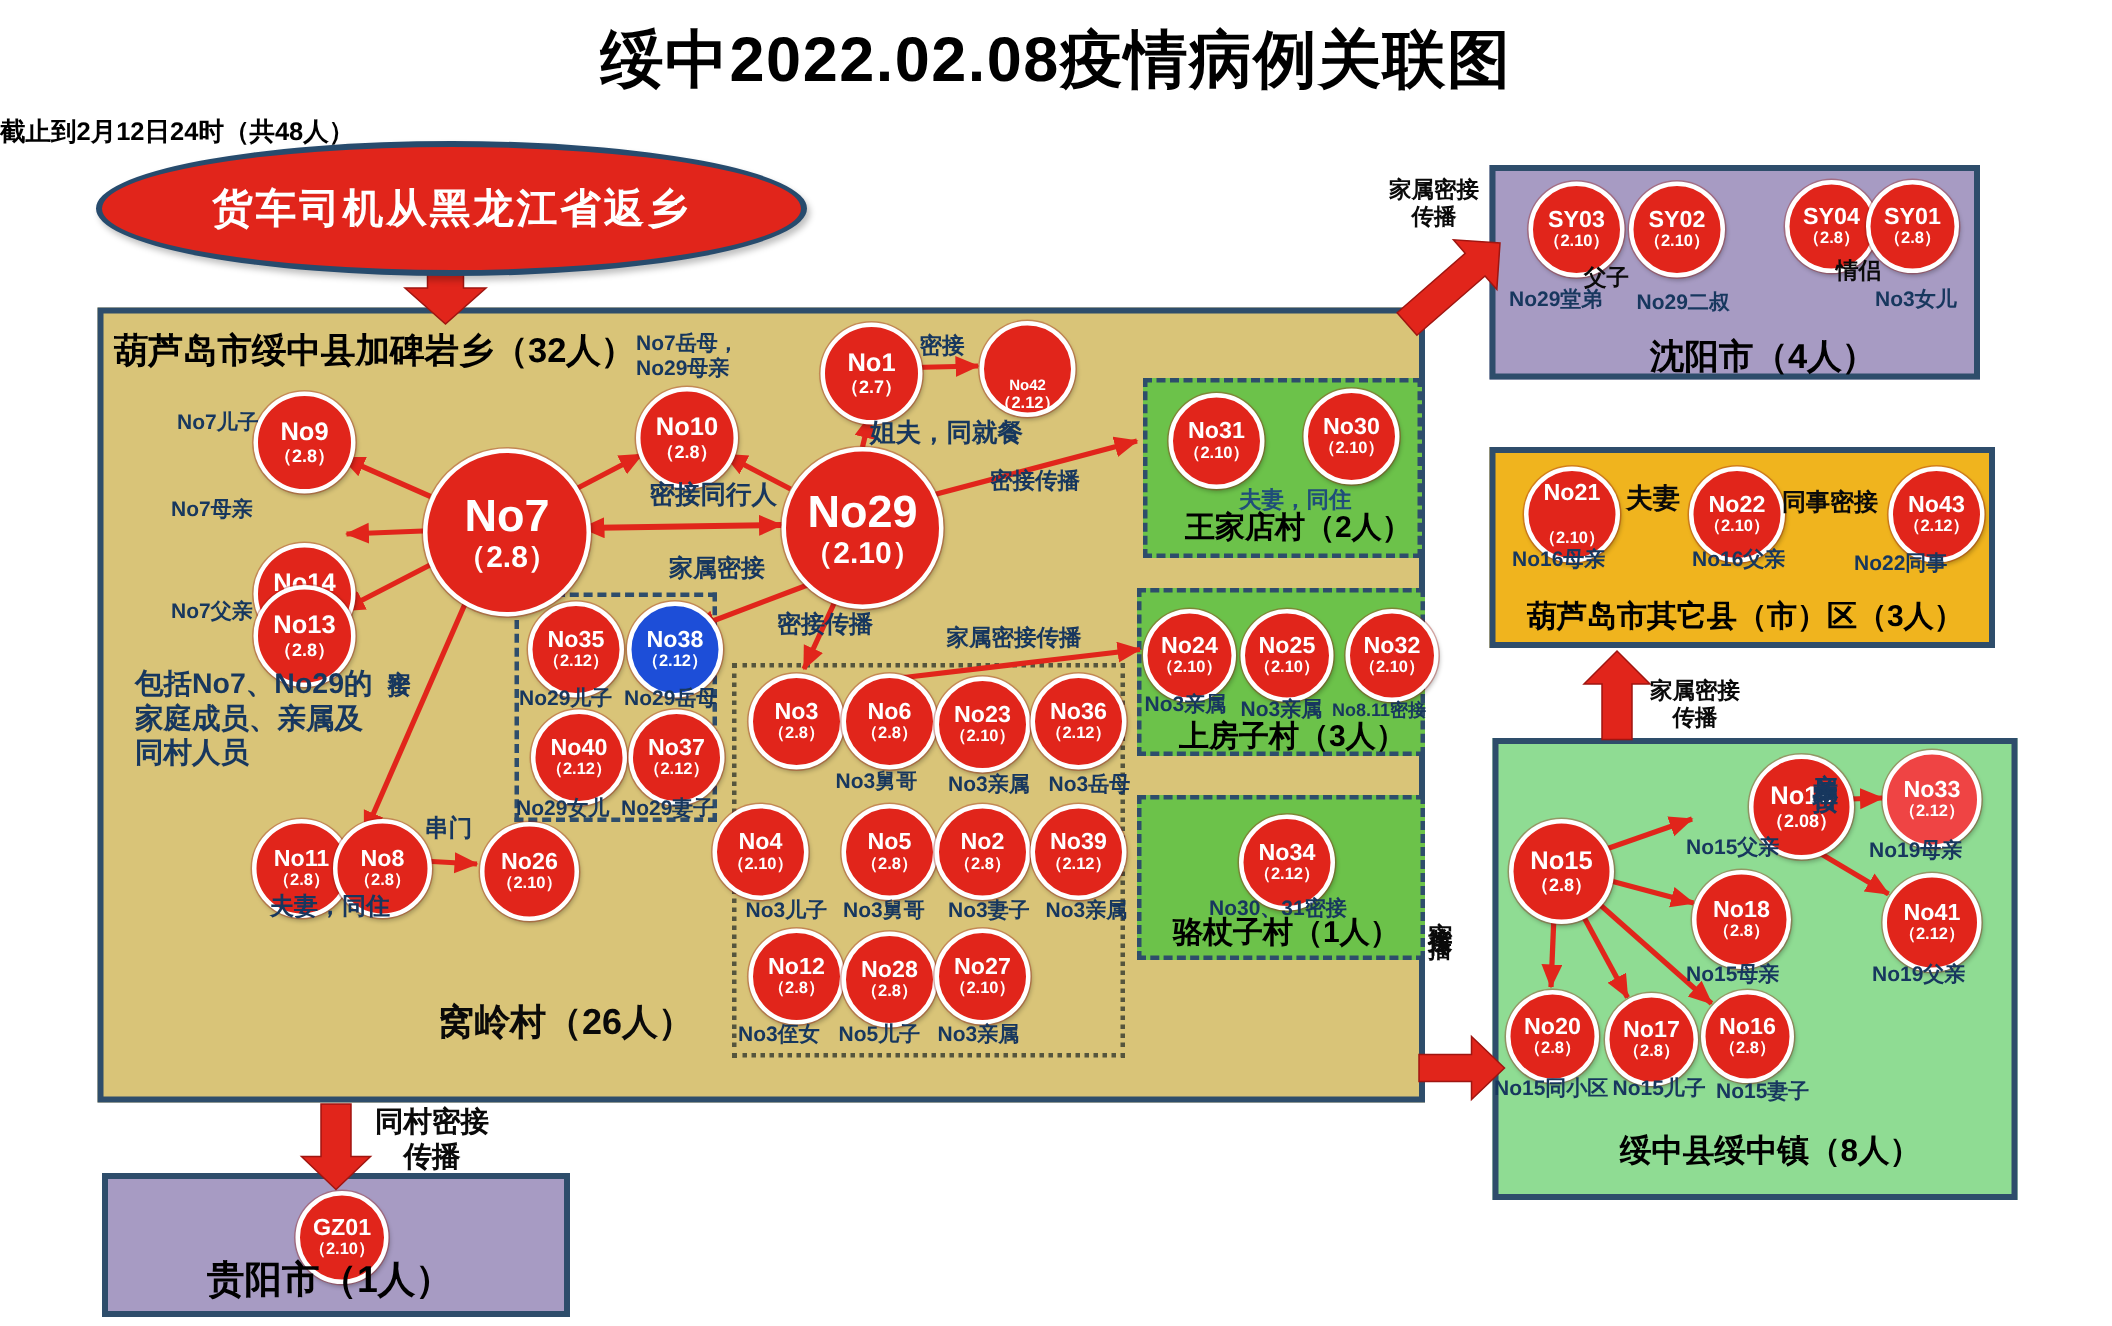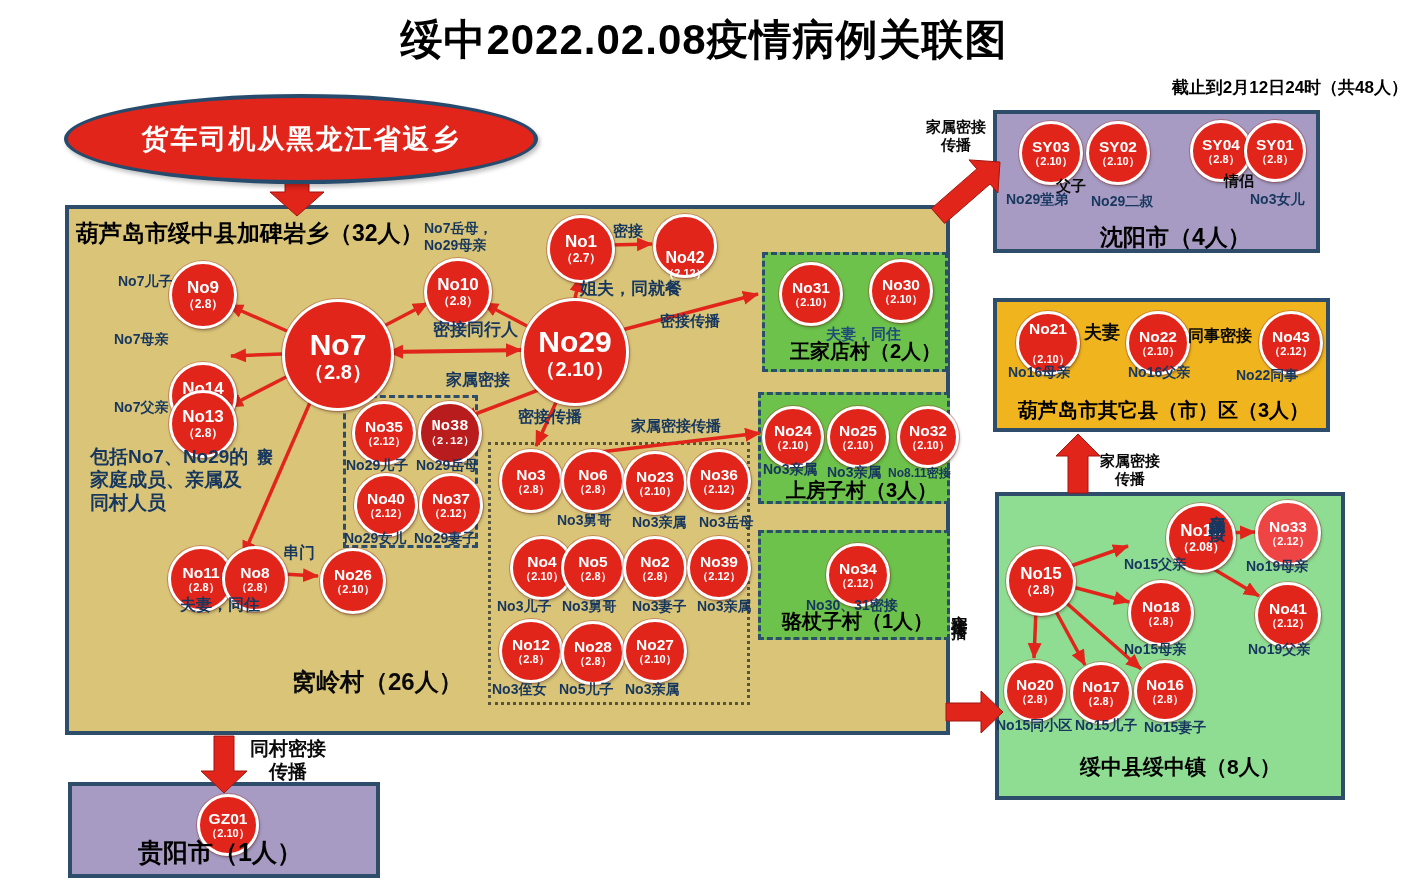--- a/index.html
+++ b/index.html
@@ -1,19 +1,19 @@
 <!DOCTYPE html>
 <html><head>
 <meta charset="utf-8">
 <style>
   html,body{margin:0;padding:0;background:#ffffff;}
   .canvas{position:relative;width:1408px;height:884px;background:#ffffff;overflow:hidden;
           font-family:"Liberation Sans","DejaVu Sans",sans-serif;}
   .title{position:absolute;left:0;right:0;top:12px;text-align:center;font-size:42px;font-weight:bold;color:#000;letter-spacing:1px;z-index:6;}
-  .subtitle{position:absolute;left:0;right:0;top:76px;text-align:right;font-size:17px;font-weight:bold;color:#000;z-index:6;}
+  .subtitle{position:absolute;left:0;right:0;top:76px;text-align:left;font-size:17px;font-weight:bold;color:#000;z-index:6;}
   .banner{position:absolute;left:64px;top:94px;width:466px;height:82px;border-radius:50%;
           background:#e1251b;border:4px solid #274b6d;display:flex;align-items:center;justify-content:center;z-index:6;
           box-shadow:2px 3px 4px rgba(0,0,0,.25);}
   .banner span{color:#fff;font-size:27px;font-weight:bold;letter-spacing:2px;}
   .region{position:absolute;box-sizing:border-box;z-index:1;}
   .region-title{position:absolute;font-weight:bold;color:#000;z-index:5;white-space:pre;}
   .case{position:absolute;border-radius:50%;border:3px solid #fff;display:flex;flex-direction:column;
         align-items:center;justify-content:center;color:#fff;font-weight:bold;text-align:center;z-index:4;
         box-shadow:0 0 0 1px rgba(160,30,20,.35),1px 2px 3px rgba(0,0,0,.25);line-height:1.1;}
   .case .cid{display:block;}
@@ -103,32 +103,32 @@
     </div>
     <div class="case" style="left: 424px; top: 258px; width: 62px; height: 62px; background: rgb(225, 37, 27);">
       <span class="cid" style="font-size: 17px;">No10</span>
       <span class="cdate" style="font-size: 12px;">（2.8）</span>
     </div>
     <div class="case" style="left: 547px; top: 215px; width: 62px; height: 62px; background: rgb(225, 37, 27);">
       <span class="cid" style="font-size: 17px;">No1</span>
       <span class="cdate" style="font-size: 12px;">（2.7）</span>
     </div>
     <div class="case" style="left: 653px; top: 214px; width: 58px; height: 58px; background: rgb(225, 37, 27);">
-      <span class="cid" style="font-size: 16px; margin-top: 36px;">No42</span>
+      <span class="cid" style="font-size: 10px; margin-top: 36px;">No42</span>
       <span class="cdate" style="font-size: 11px;">（2.12）</span>
     </div>
     <div class="case" style="left: 521px; top: 298px; width: 102px; height: 102px; background: rgb(225, 37, 27);">
       <span class="cid" style="font-size: 30px;">No29</span>
       <span class="cdate" style="font-size: 20px;">（2.10）</span>
     </div>
     <div class="case" style="left: 352px; top: 401px; width: 58px; height: 58px; background: rgb(225, 37, 27);">
       <span class="cid" style="font-size: 15.5px;">No35</span>
       <span class="cdate" style="font-size: 11px;">（2.12）</span>
     </div>
-    <div class="case" style="left: 418px; top: 401px; width: 58px; height: 58px; background: #b91c1c; font-family: Liberation Mono, monospace;">
+    <div class="case" style="left: 418px; top: 401px; width: 58px; height: 58px; background: #1d4ed8;">
       <span class="cid" style="font-size: 15.5px;">No38</span>
       <span class="cdate" style="font-size: 11px;">（2.12）</span>
     </div>
     <div class="case" style="left: 354px; top: 473px; width: 58px; height: 58px; background: rgb(225, 37, 27);">
       <span class="cid" style="font-size: 15.5px;">No40</span>
       <span class="cdate" style="font-size: 11px;">（2.12）</span>
     </div>
     <div class="case" style="left: 419px; top: 473px; width: 58px; height: 58px; background: rgb(225, 37, 27);">
       <span class="cid" style="font-size: 15.5px;">No37</span>
       <span class="cdate" style="font-size: 11px;">（2.12）</span>
@@ -154,21 +154,21 @@
       <span class="cdate" style="font-size: 11px;">（2.8）</span>
     </div>
     <div class="case" style="left: 623px; top: 451px; width: 58px; height: 58px; background: rgb(225, 37, 27);">
       <span class="cid" style="font-size: 15.5px;">No23</span>
       <span class="cdate" style="font-size: 11px;">（2.10）</span>
     </div>
     <div class="case" style="left: 687px; top: 449px; width: 58px; height: 58px; background: rgb(225, 37, 27);">
       <span class="cid" style="font-size: 15.5px;">No36</span>
       <span class="cdate" style="font-size: 11px;">（2.12）</span>
     </div>
-    <div class="case" style="left: 510px; top: 536px; width: 58px; height: 58px; background: rgb(225, 37, 27);">
+    <div class="case" style="left: 475px; top: 536px; width: 58px; height: 58px; background: rgb(225, 37, 27);">
       <span class="cid" style="font-size: 15.5px;">No4</span>
       <span class="cdate" style="font-size: 11px;">（2.10）</span>
     </div>
     <div class="case" style="left: 561px; top: 536px; width: 58px; height: 58px; background: rgb(225, 37, 27);">
       <span class="cid" style="font-size: 15.5px;">No5</span>
       <span class="cdate" style="font-size: 11px;">（2.8）</span>
     </div>
     <div class="case" style="left: 623px; top: 536px; width: 58px; height: 58px; background: rgb(225, 37, 27);">
       <span class="cid" style="font-size: 15.5px;">No2</span>
       <span class="cdate" style="font-size: 11px;">（2.8）</span>

